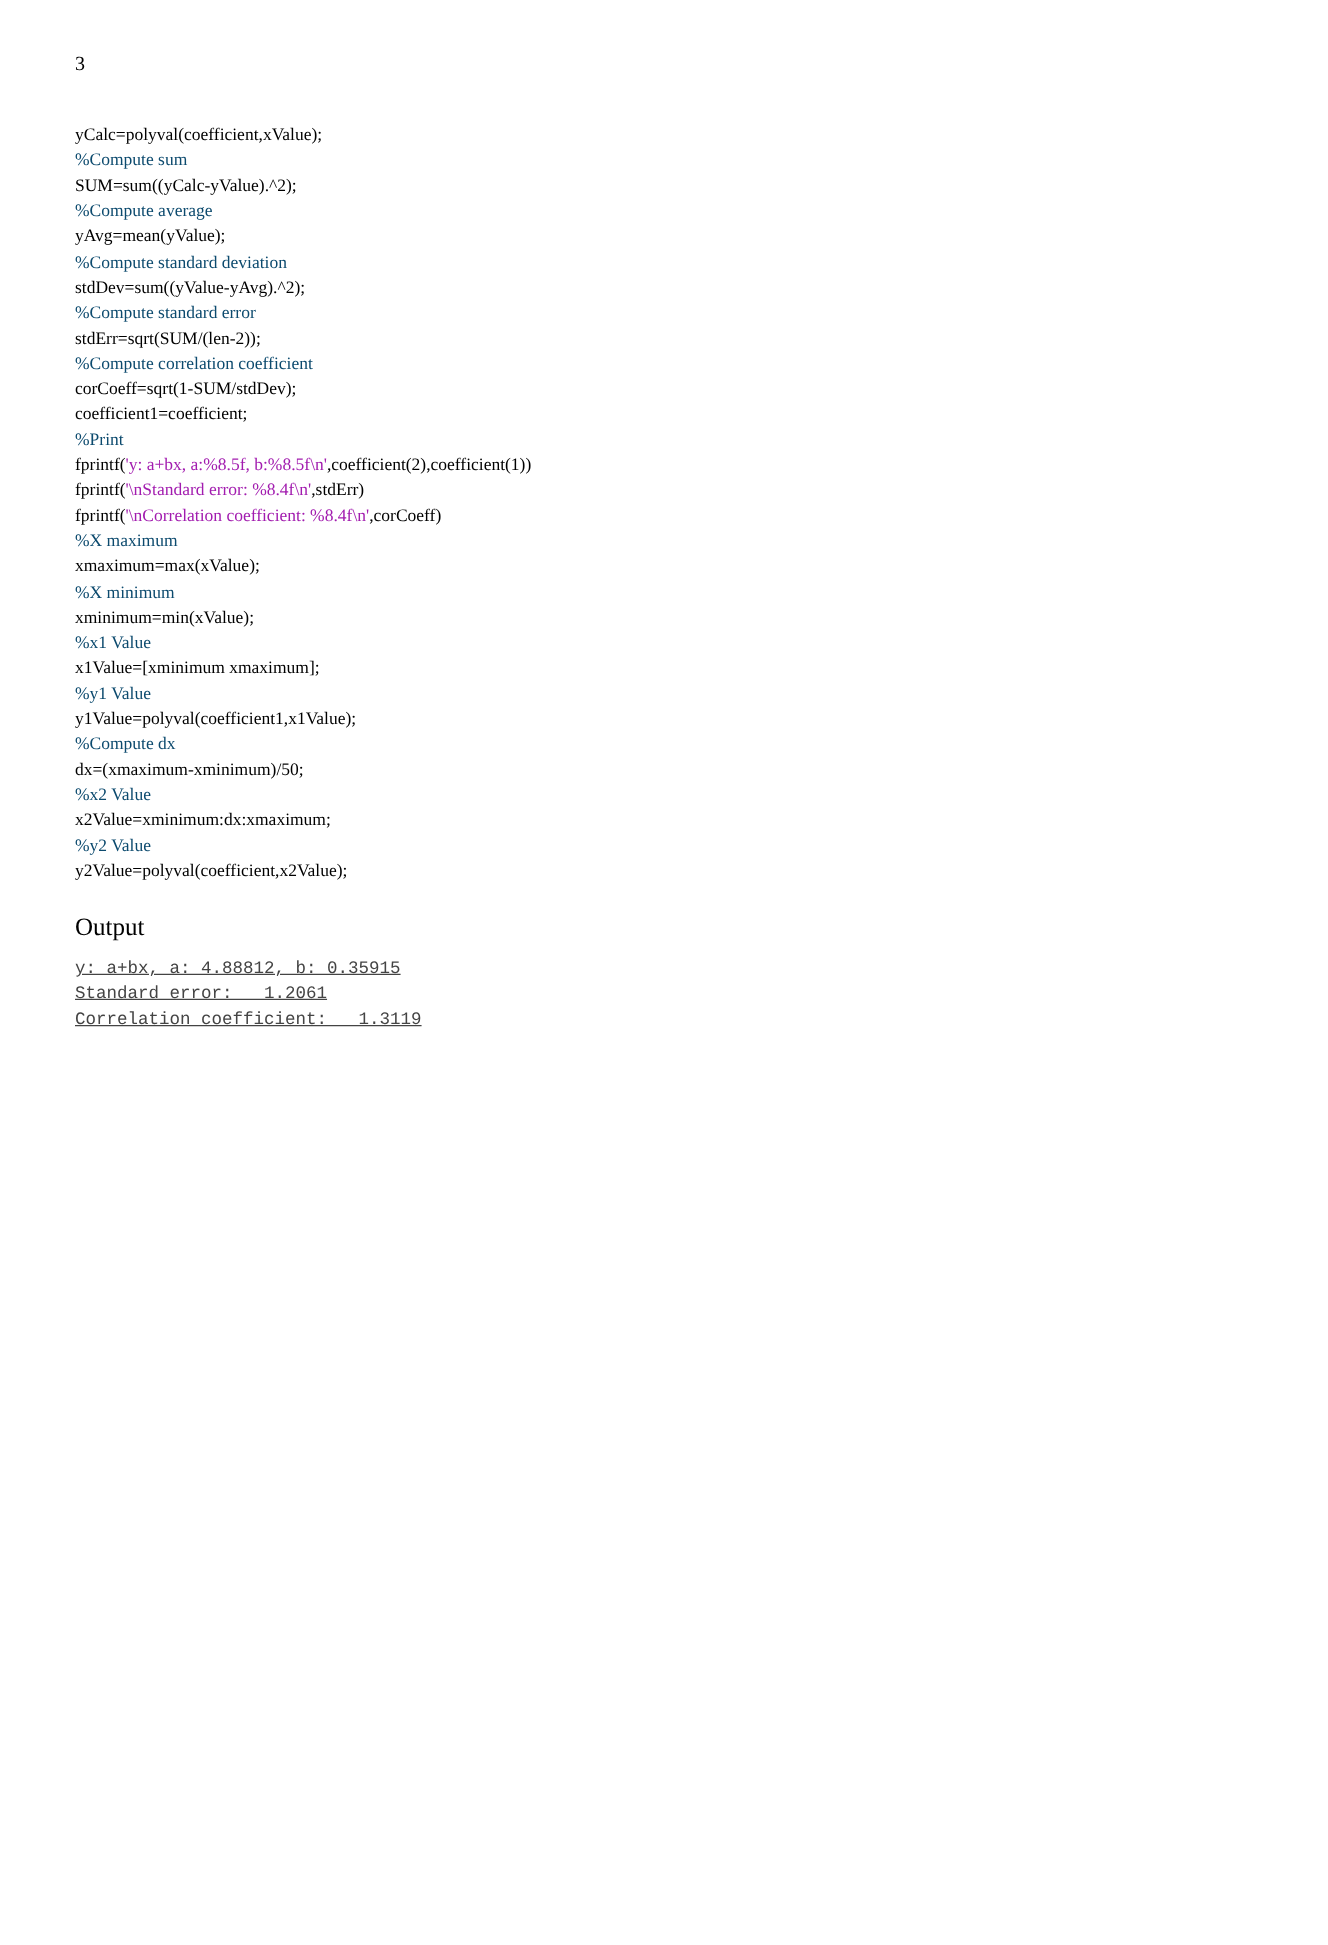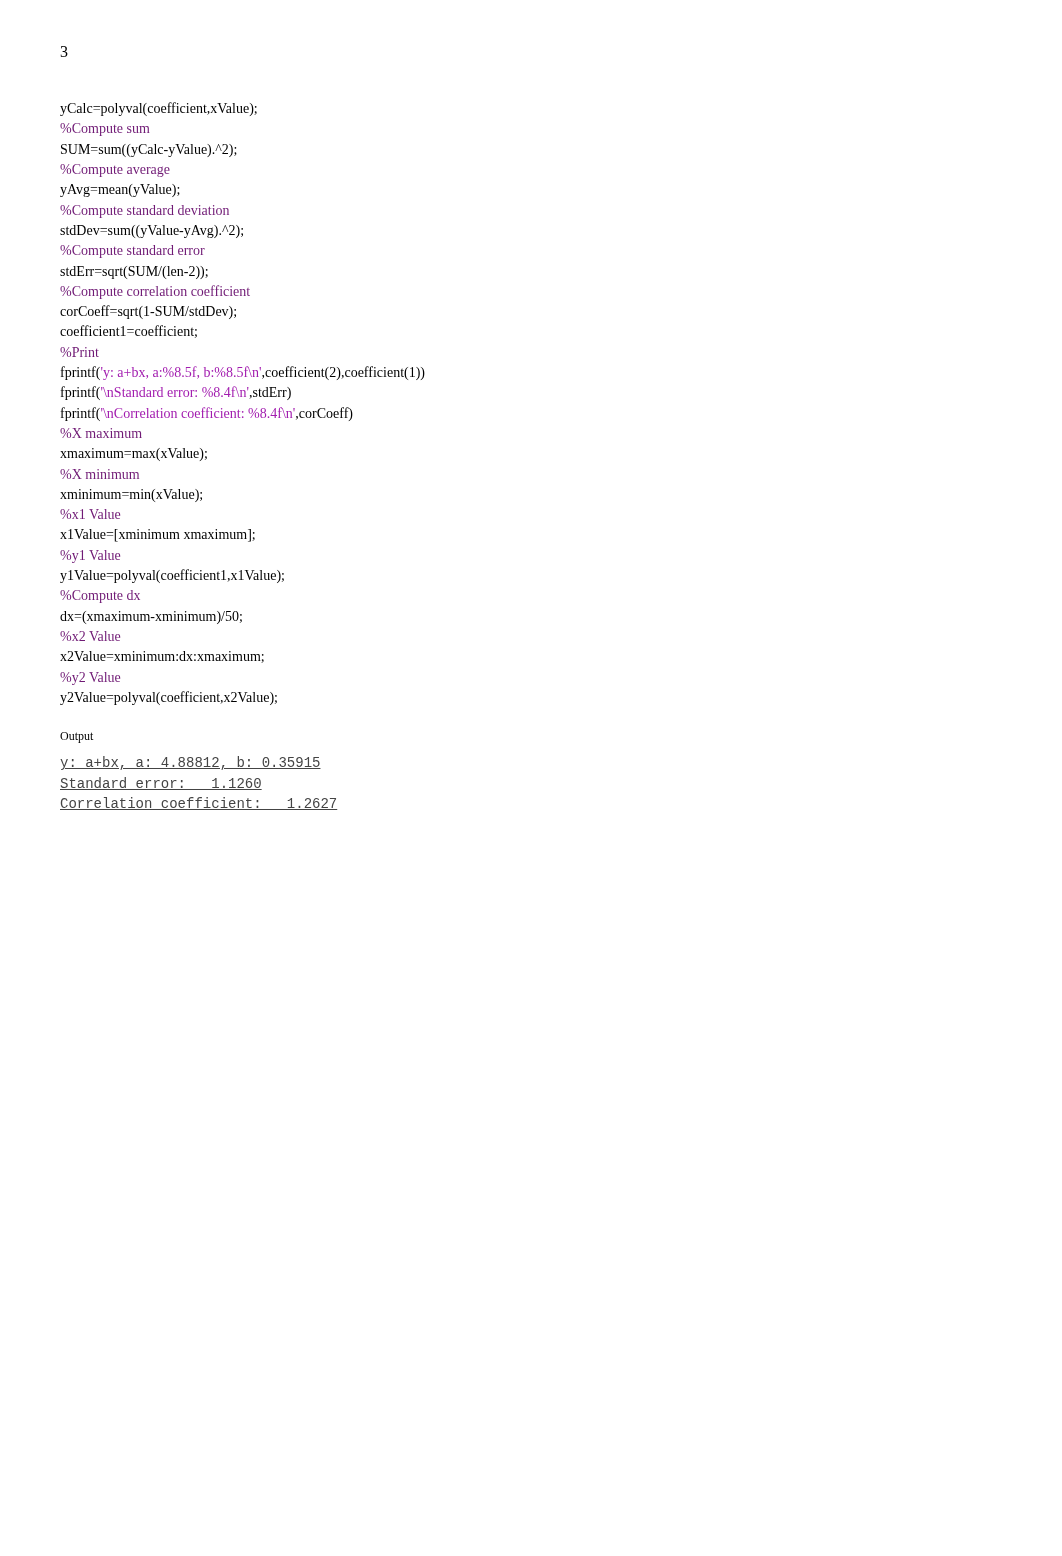--- a/index.html
+++ b/index.html
@@ -17,38 +17,38 @@
   .page-number {
     font-family: Georgia, "Times New Roman", serif;
     font-size: 16px;
     margin-bottom: 36px;
   }
   .code-block {
     white-space: pre;
     margin-bottom: 20px;
   }
   .code-block .line { display: block; font-family: Liberation Serif, serif; }
-  .tok-comment { color: #701a75; margin-top: 24px; }
+  .tok-comment { color: #0c4a6e; margin-top: 24px; }
   .tok-string { color: #a21caf; }
   .output-heading {
     font-family: Georgia, "Times New Roman", serif;
-    font-size: 12px;
+    font-size: 20px;
     margin: 2px 0 8px 0;
   }
   .output-block {
     white-space: pre;
     color: #444;
     text-decoration: underline;
   }
 </style>
 </head>
 <body>
 
 <div class="page-number">3</div>
 
 <div class="code-block" id="code-block"><span class="line"><span>yCalc=polyval(coefficient,xValue);</span></span><span class="line"><span class="tok-comment">%Compute sum</span></span><span class="line"><span>SUM=sum((yCalc-yValue).^2);</span></span><span class="line"><span class="tok-comment">%Compute average</span></span><span class="line"><span>yAvg=mean(yValue);</span></span><span class="line"><span class="tok-comment">%Compute standard deviation</span></span><span class="line"><span>stdDev=sum((yValue-yAvg).^2);</span></span><span class="line"><span class="tok-comment">%Compute standard error</span></span><span class="line"><span>stdErr=sqrt(SUM/(len-2));</span></span><span class="line"><span class="tok-comment">%Compute correlation coefficient</span></span><span class="line"><span>corCoeff=sqrt(1-SUM/stdDev);</span></span><span class="line"><span>coefficient1=coefficient;</span></span><span class="line"><span class="tok-comment">%Print</span></span><span class="line"><span>fprintf(</span><span class="tok-string">'y: a+bx, a:%8.5f, b:%8.5f\n'</span><span>,coefficient(2),coefficient(1))</span></span><span class="line"><span>fprintf(</span><span class="tok-string">'\nStandard error: %8.4f\n'</span><span>,stdErr)</span></span><span class="line"><span>fprintf(</span><span class="tok-string">'\nCorrelation coefficient: %8.4f\n'</span><span>,corCoeff)</span></span><span class="line"><span class="tok-comment">%X maximum</span></span><span class="line"><span>xmaximum=max(xValue);</span></span><span class="line"><span class="tok-comment">%X minimum</span></span><span class="line"><span>xminimum=min(xValue);</span></span><span class="line"><span class="tok-comment">%x1 Value</span></span><span class="line"><span>x1Value=[xminimum xmaximum];</span></span><span class="line"><span class="tok-comment">%y1 Value</span></span><span class="line"><span>y1Value=polyval(coefficient1,x1Value);</span></span><span class="line"><span class="tok-comment">%Compute dx</span></span><span class="line"><span>dx=(xmaximum-xminimum)/50;</span></span><span class="line"><span class="tok-comment">%x2 Value</span></span><span class="line"><span>x2Value=xminimum:dx:xmaximum;</span></span><span class="line"><span class="tok-comment">%y2 Value</span></span><span class="line"><span>y2Value=polyval(coefficient,x2Value);</span></span></div>
 
 <div class="output-heading">Output</div>
 
 <div class="output-block" id="output-block"><span class="line">y: a+bx, a: 4.88812, b: 0.35915
-</span><span class="line">Standard error:   1.1260
-</span><span class="line">Correlation coefficient:   1.2627
+</span><span class="line">Standard error:   1.2061
+</span><span class="line">Correlation coefficient:   1.3119
 </span></div>
 
 </body></html>

